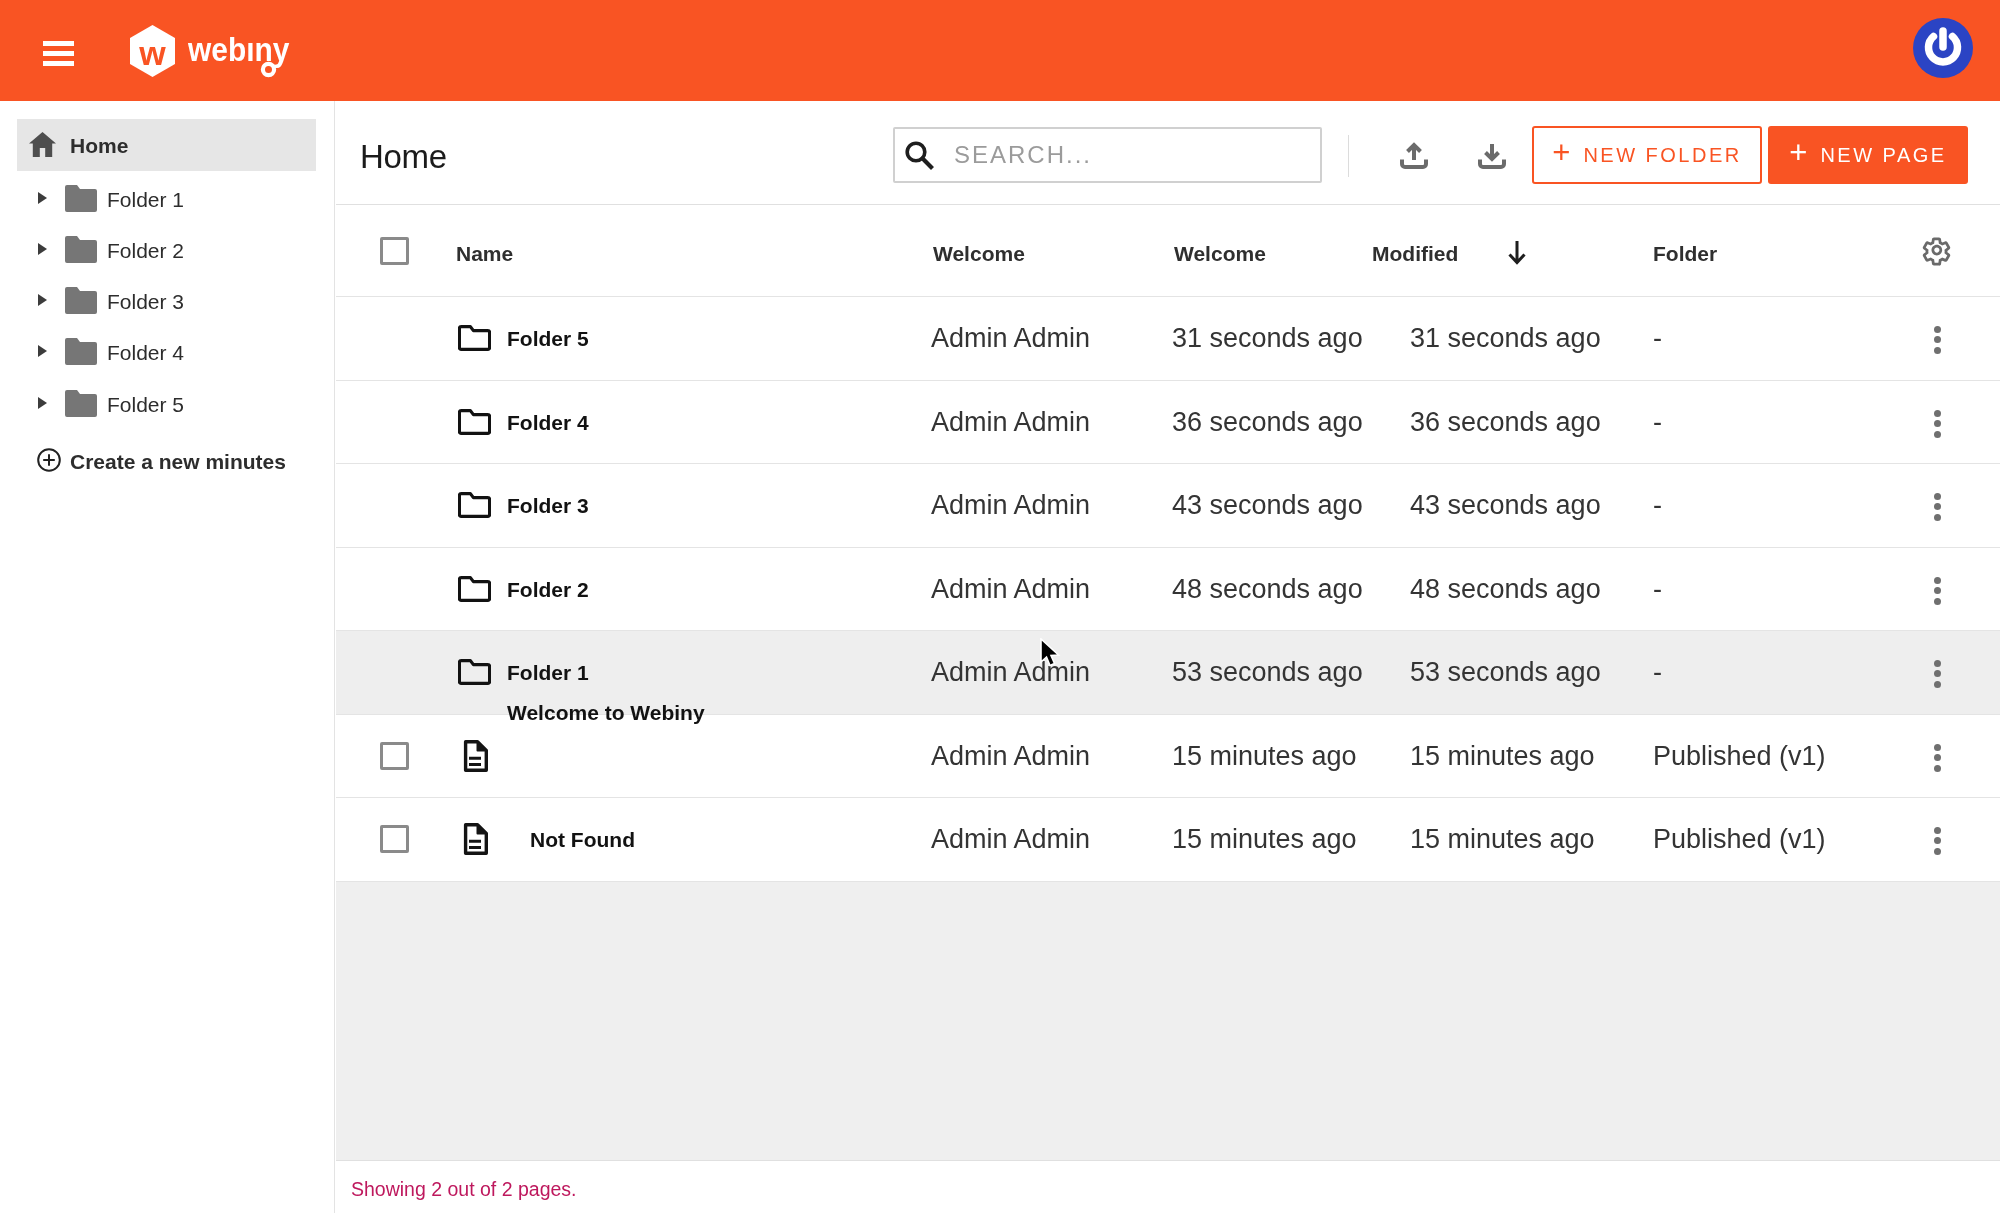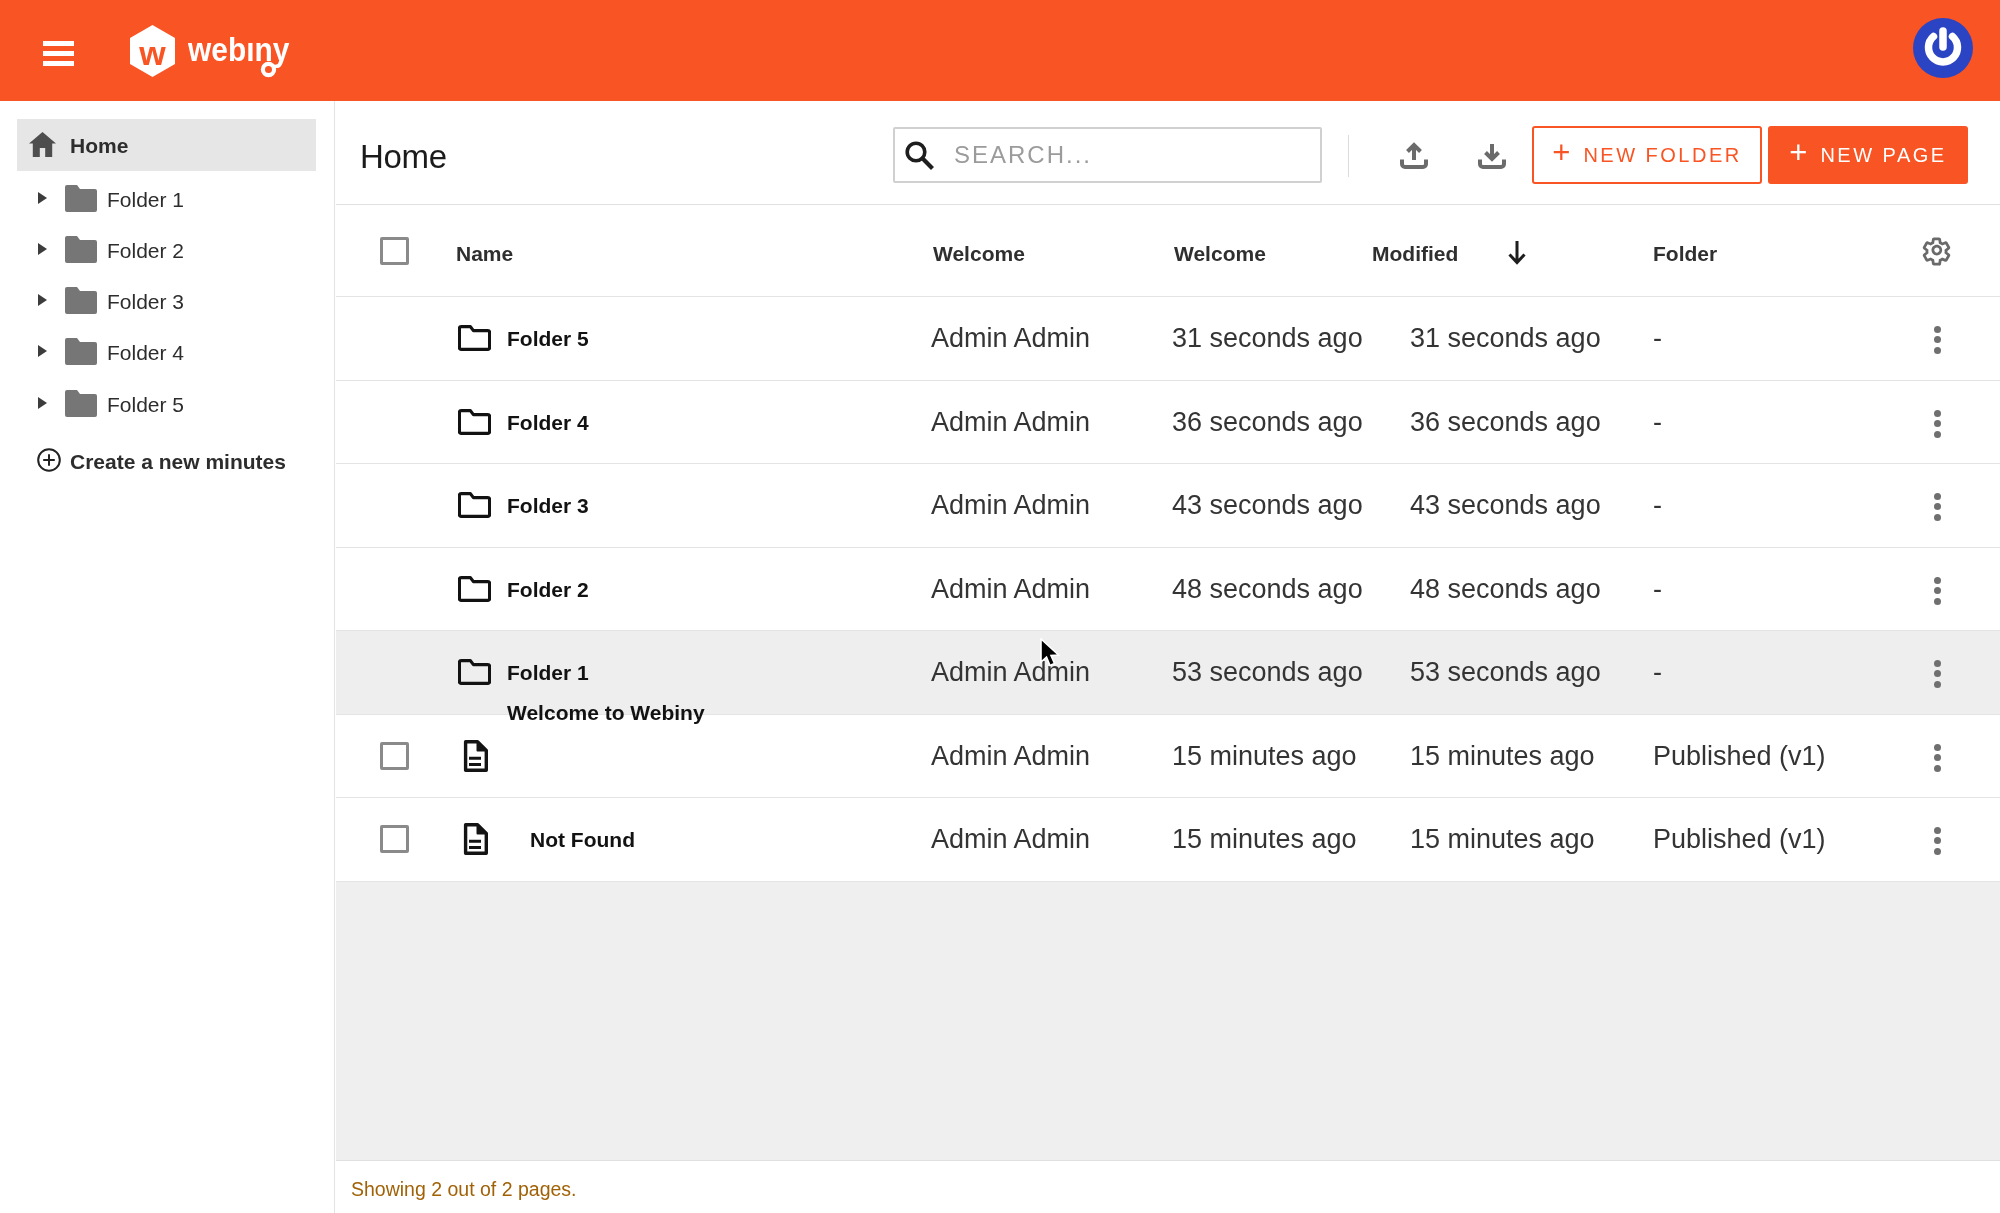--- a/index.html
+++ b/index.html
@@ -215,17 +215,17 @@
 <div class="abs rtxt" style="left:1410px;top:827px">15 minutes ago</div>
 <div class="abs rtxt" style="left:1653px;top:827px">Published (v1)</div>
 <div class="abs kebab" style="left:1930px;top:823px;width:14px;">
     <span></span>
     <span></span>
     <span></span>
   </div>
 
 <div class="abs" style="left:336px;top:882px;width:1664px;height:278px;background:#efefef;"></div>
 <div class="abs" style="left:336px;top:1160px;width:1664px;height:1px;background:#e0e0e0;"></div>
-<div class="abs" style="left:351px;top:1178px;font-size:19.5px;color:#a16207;">Showing 2 out of 2 pages.</div>
+<div class="abs" style="left:351px;top:1178px;font-size:19.5px;color:#be185d;">Showing 2 out of 2 pages.</div>
 
 <svg class="abs" style="left:1035px;top:638px" width="30" height="34" viewBox="0 0 30 34">
   <path d="M6 1 L6 24 L11.5 19 L15 27.5 L19.5 25.5 L16 17.5 L23.5 17 Z" fill="#000" stroke="#fff" stroke-width="1.6"></path>
 </svg>
 
 </body></html>

